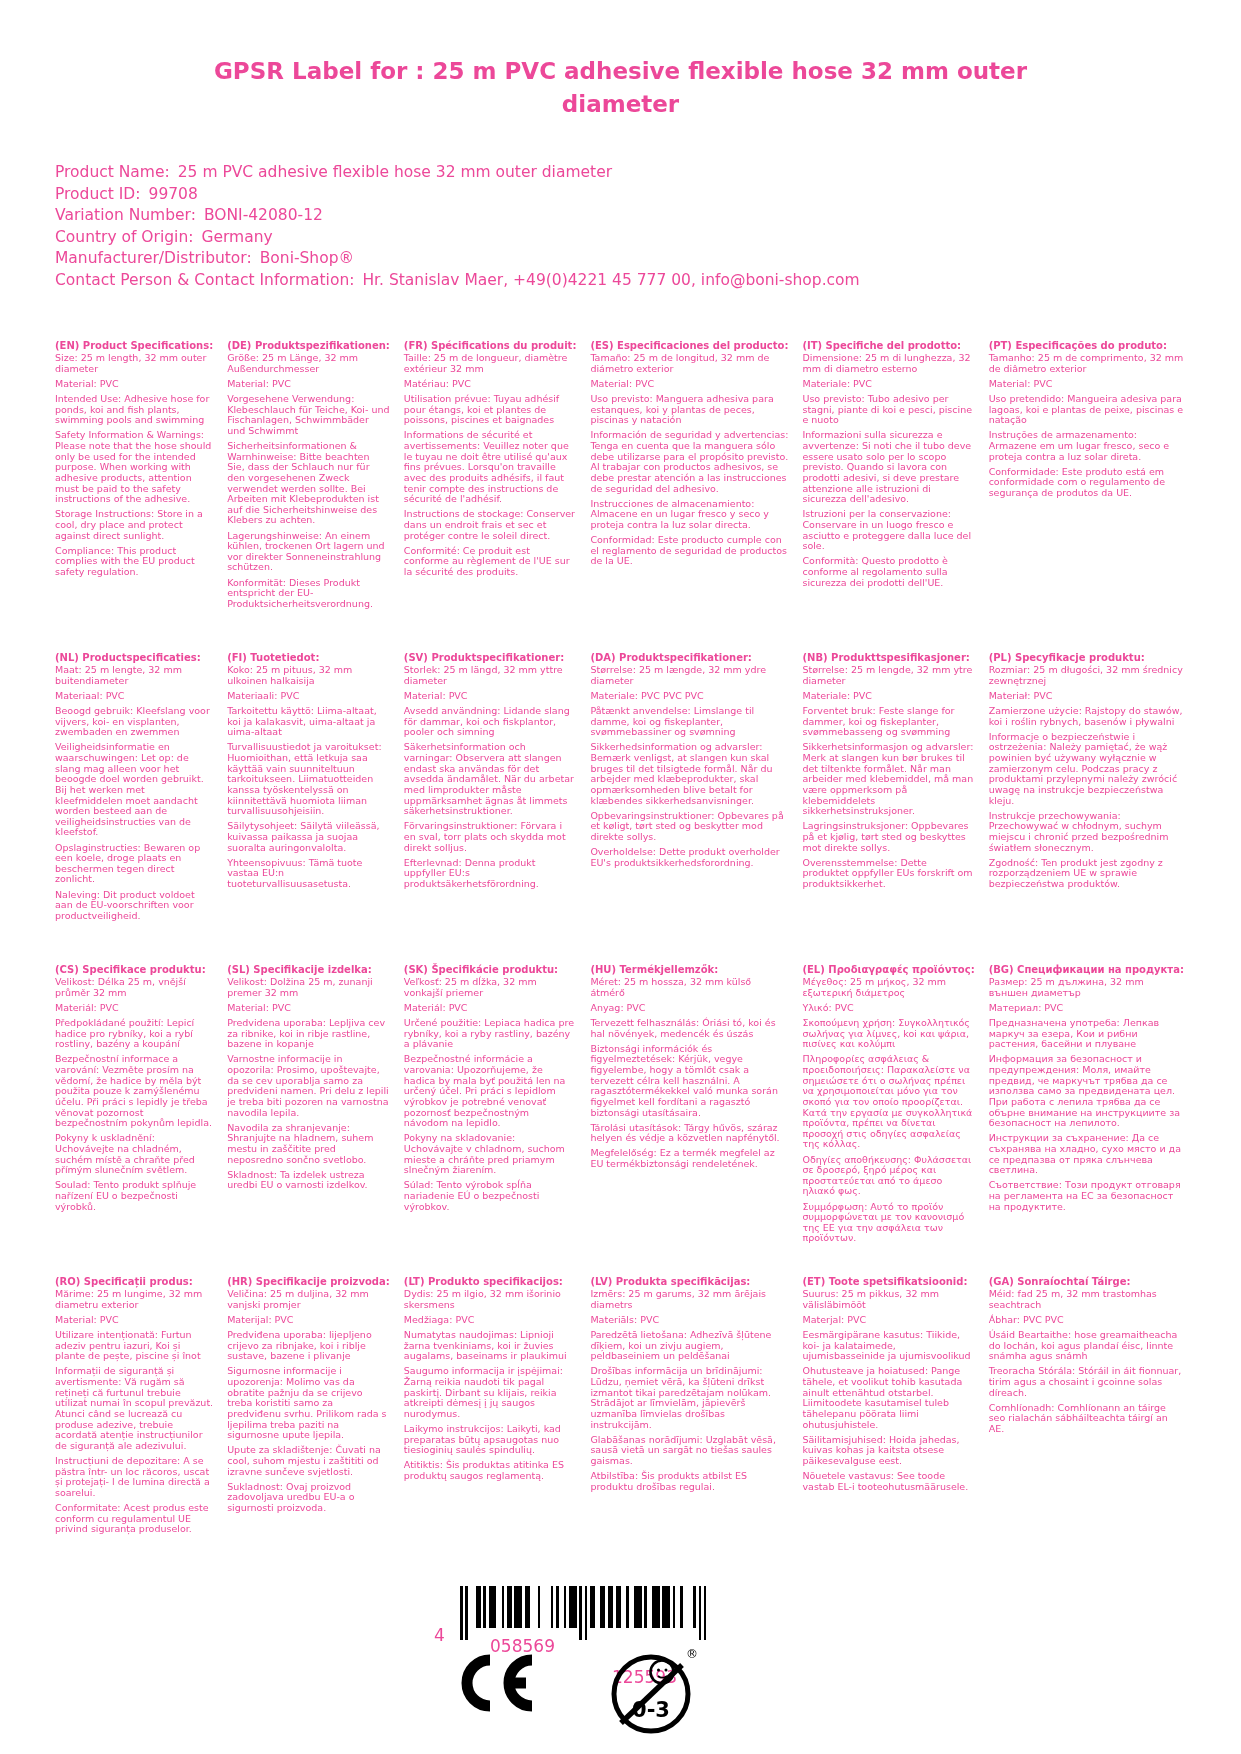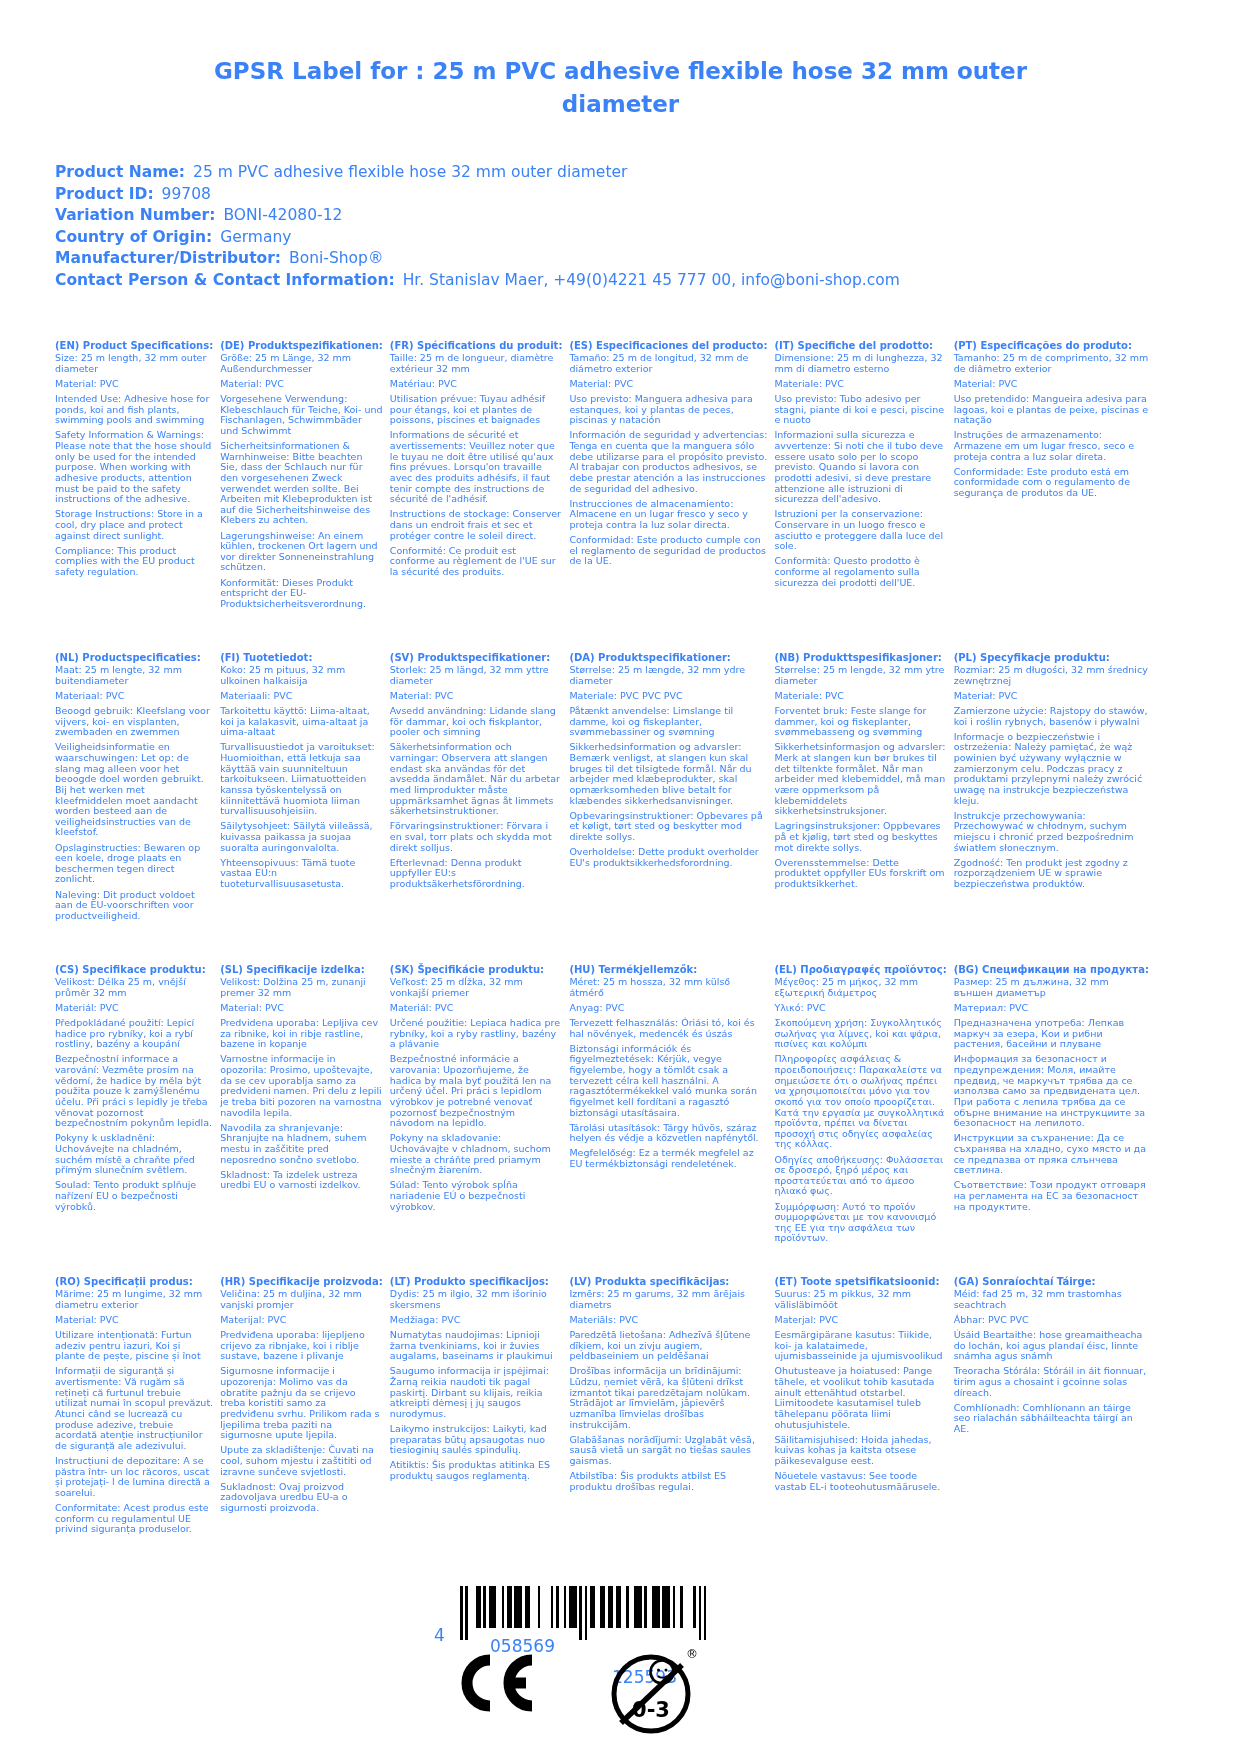--- a/index.html
+++ b/index.html
@@ -1,32 +1,32 @@
 <!DOCTYPE html>
 <html><head>
 <meta charset="utf-8">
 <style>
   * { margin:0; padding:0; box-sizing:border-box; }
   html,body { background:#ffffff; }
   .page {
-    position:relative; width:1241px; height:1754px; background:#fff; color:#3b82f6;
+    position:relative; width:1241px; height:1754px; background:#fff; color:#ec4899;
     font-family:"DejaVu Sans","Liberation Sans",sans-serif; overflow:hidden;
   }
   .title {
     position:absolute; top:55px; left:0; right:0; margin:0 auto; max-width:930px;
     text-align:center; font-size:23px; line-height:1.45; font-weight:bold;
   }
   .product-info { position:absolute; left:55px; top:162px; }
   .info-row { font-size:15.5px; line-height:21.5px; white-space:nowrap; }
-  .info-label { font-weight:bold; }
+  .info-label { font-weight:normal; }
   .info-value { margin-left:8px; }
 
   .lang-grid {
     position:absolute; left:55px; top:340px; width:1030px;
-    display:grid; grid-template-columns:repeat(6, 1fr); column-gap:7px;
+    display:grid; grid-template-columns:repeat(6, 1fr); column-gap:14px;
     grid-auto-rows:312px;
   }
   .lang-block { font-size:9.5px; line-height:1.12; overflow:visible; }
   .block-title { font-size:10px; font-weight:bold; white-space:nowrap; margin-bottom:2px; }
   .block-p { margin-bottom:4.5px; }
 
   .barcode-wrap { position:absolute; left:460px; top:1586px; width:248px; height:66px; }
   .bars { display:flex; align-items:flex-start; }
   .bar, .space { width:2.6px; flex:0 0 2.6px; height:42px; }
   .bar { background:#000; }

